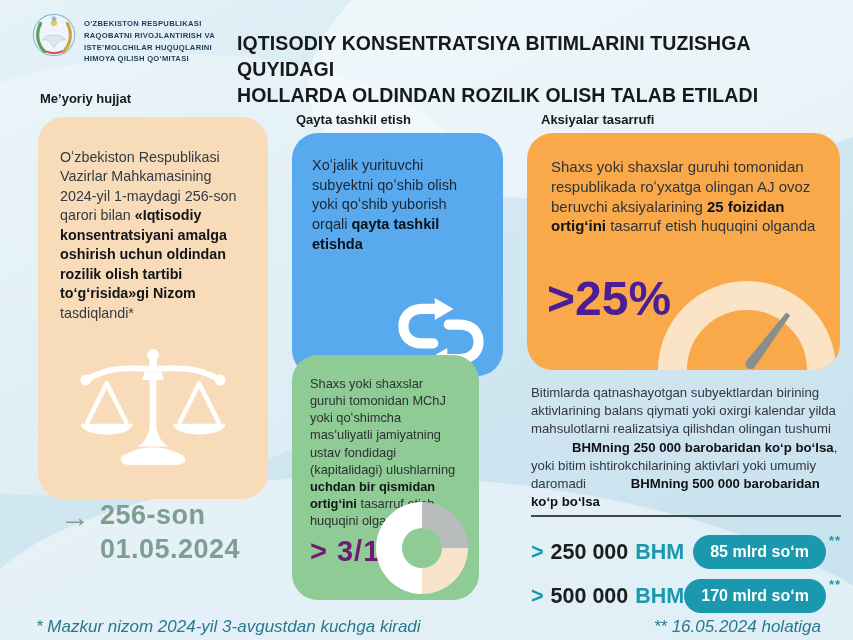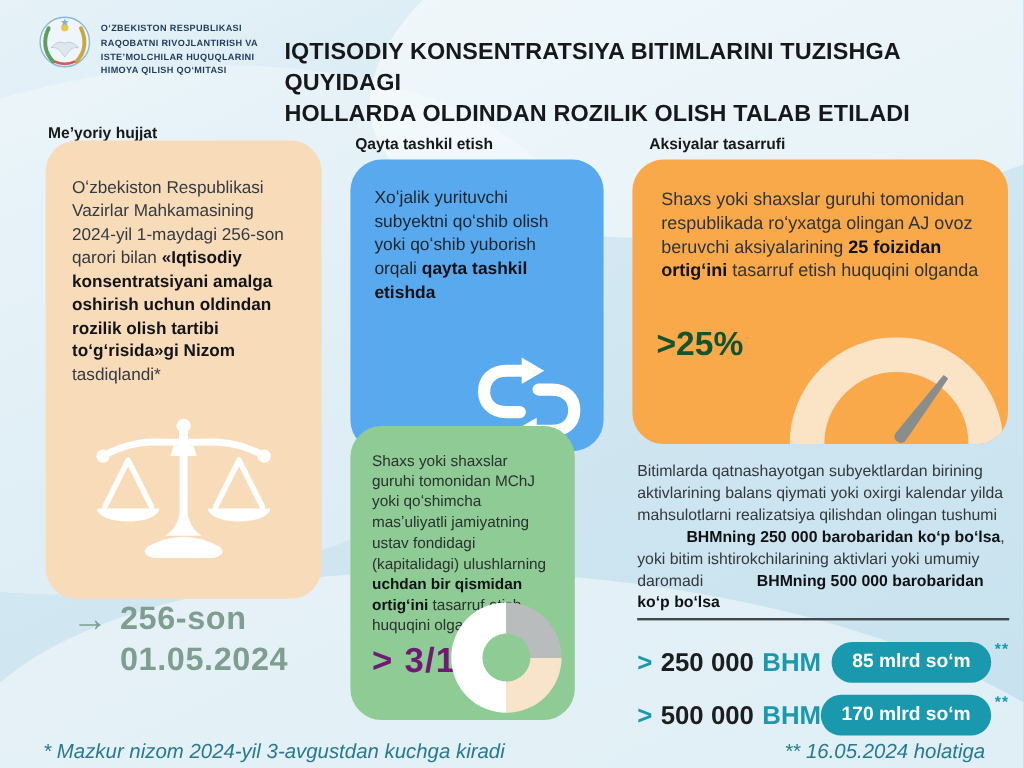--- a/index.html
+++ b/index.html
@@ -15,21 +15,21 @@
 
   
   .emblem{position:absolute;left:31px;top:12px;width:46px;height:46px;}
   .org{position:absolute;left:84px;top:18px;width:175px;font-size:7.6px;font-weight:bold;
        color:#1d3a5a;line-height:1.55;letter-spacing:.3px;}
   .title{position:absolute;left:237px;top:31px;width:612px;font-size:19.5px;font-weight:800;
        color:#17181a;line-height:1.33;letter-spacing:.1px;margin:0;}
   .title span{display:block;}
 
   .col-label{position:absolute;font-size:13px;font-weight:bold;color:#17181a;}
-  .lbl-1{left:40px;top:103px;text-align:center;}
+  .lbl-1{left:40px;top:91px;text-align:center;}
   .lbl-2{left:296px;top:112px;}
   .lbl-3{left:296px;top:334px;}
   .lbl-4{left:541px;top:112px;}
 
   .card{position:absolute;border-radius:26px;}
   .card .card-text{margin:0;color:#343a41;}
   .card .b{font-weight:bold;color:#121418;}
 
   
   .peach{left:38px;top:117px;width:230px;height:382px;background:#f8dcba;}
@@ -49,21 +49,21 @@
   .green{left:292px;top:355px;width:187px;height:245px;background:#8ecb95;}
   .green .card-text{padding:20px 18px 0;font-size:12.8px;line-height:1.34;color:#2c3230;}
   .stat31{position:absolute;left:18px;bottom:32px;font-size:29px;font-weight:800;color:#701a75;letter-spacing:1px;}
   .donut{position:absolute;right:11px;bottom:6px;width:92px;height:92px;border-radius:50%;
          background:conic-gradient(#b9bcbc 0deg 90deg,#f8e4ca 90deg 180deg,#ffffff 180deg 360deg);}
   .donut::after{content:"";position:absolute;inset:26px;border-radius:50%;background:#8ecb95;}
 
   
   .orange{left:527px;top:133px;width:313px;height:237px;background:#f9a94a;overflow:hidden;}
   .orange .card-text{padding:24px 24px 0;font-size:15px;line-height:1.32;color:#30353b;}
-  .stat25{position:absolute;left:20px;top:138px;font-size:28px;font-weight:800;color:#14532d;}
+  .stat25{position:absolute;left:20px;top:138px;font-size:48px;font-weight:800;color:#4c1d95;}
   .gauge{position:absolute;right:4px;bottom:0;width:178px;height:89px;overflow:hidden;}
   .gauge-ring{position:absolute;left:0;bottom:-89px;width:178px;height:178px;border-radius:50%;
               border:29px solid #fbe3c6;box-sizing:border-box;}
   .needle{position:absolute;left:50%;bottom:2px;width:11px;height:68px;margin-left:-5px;background:#898e8d;
           border-radius:6px;transform-origin:50% 100%;transform:rotate(37deg);
           clip-path:polygon(28% 0,72% 0,100% 100%,0 100%);}
 
   
   .thresholds{position:absolute;left:531px;top:384px;width:310px;font-size:13.2px;line-height:1.38;
               color:#33383e;margin:0;padding-bottom:3px;border-bottom:2px solid #42474c;}

